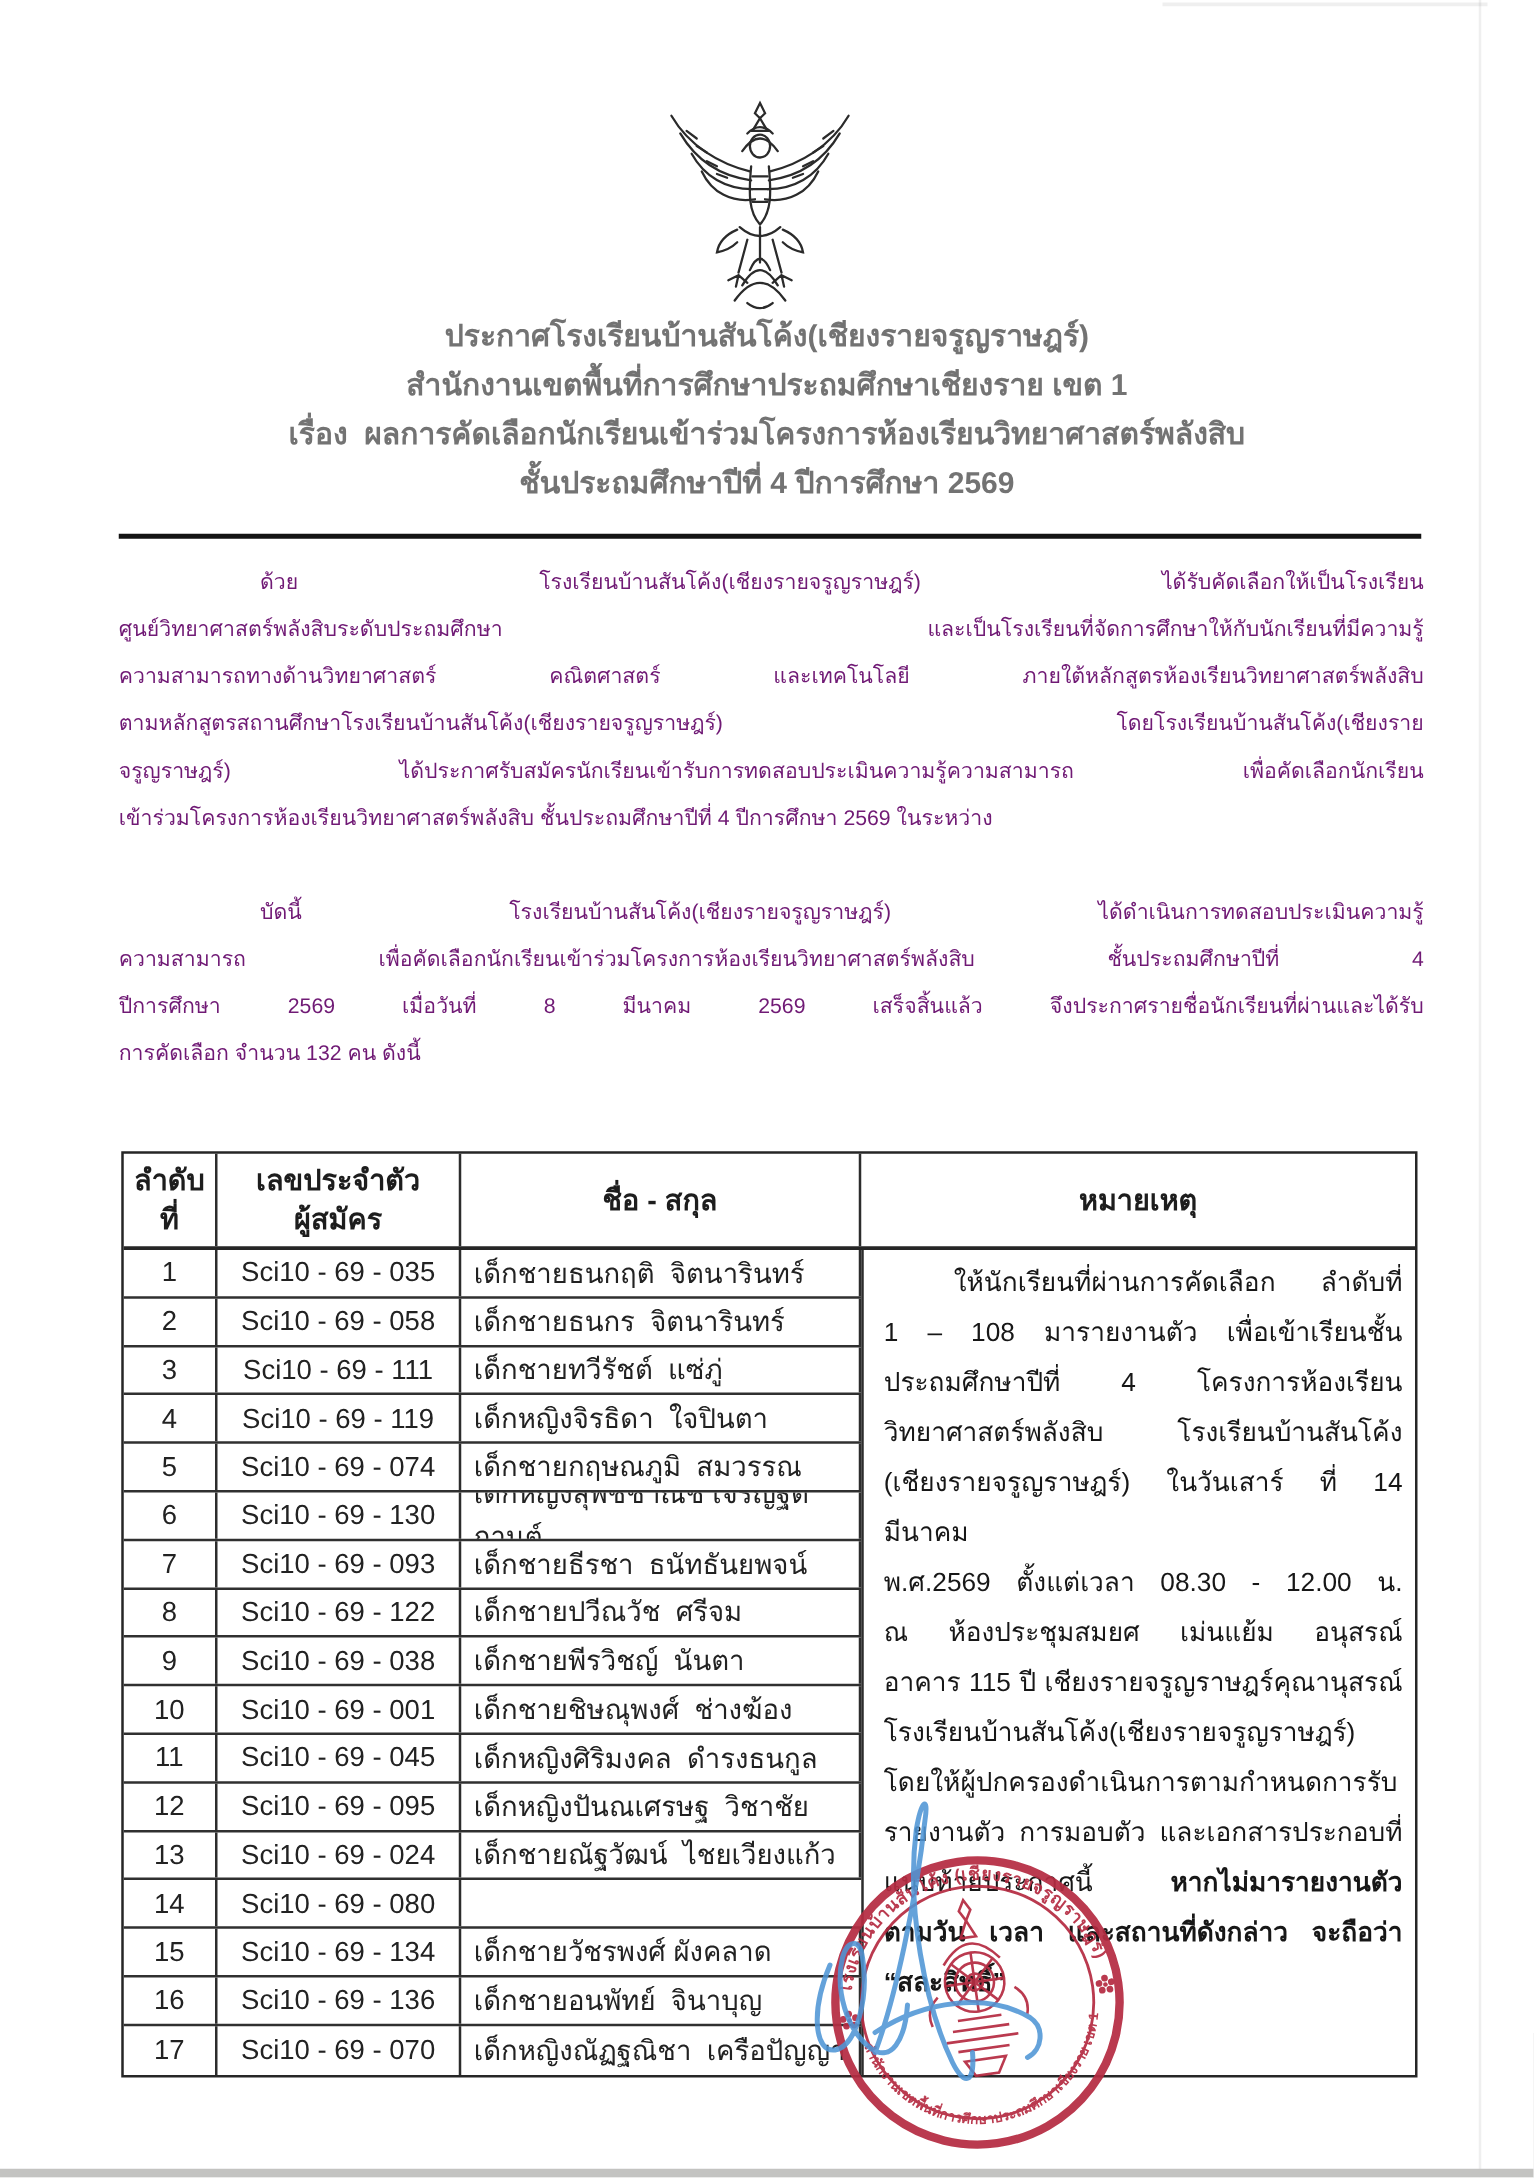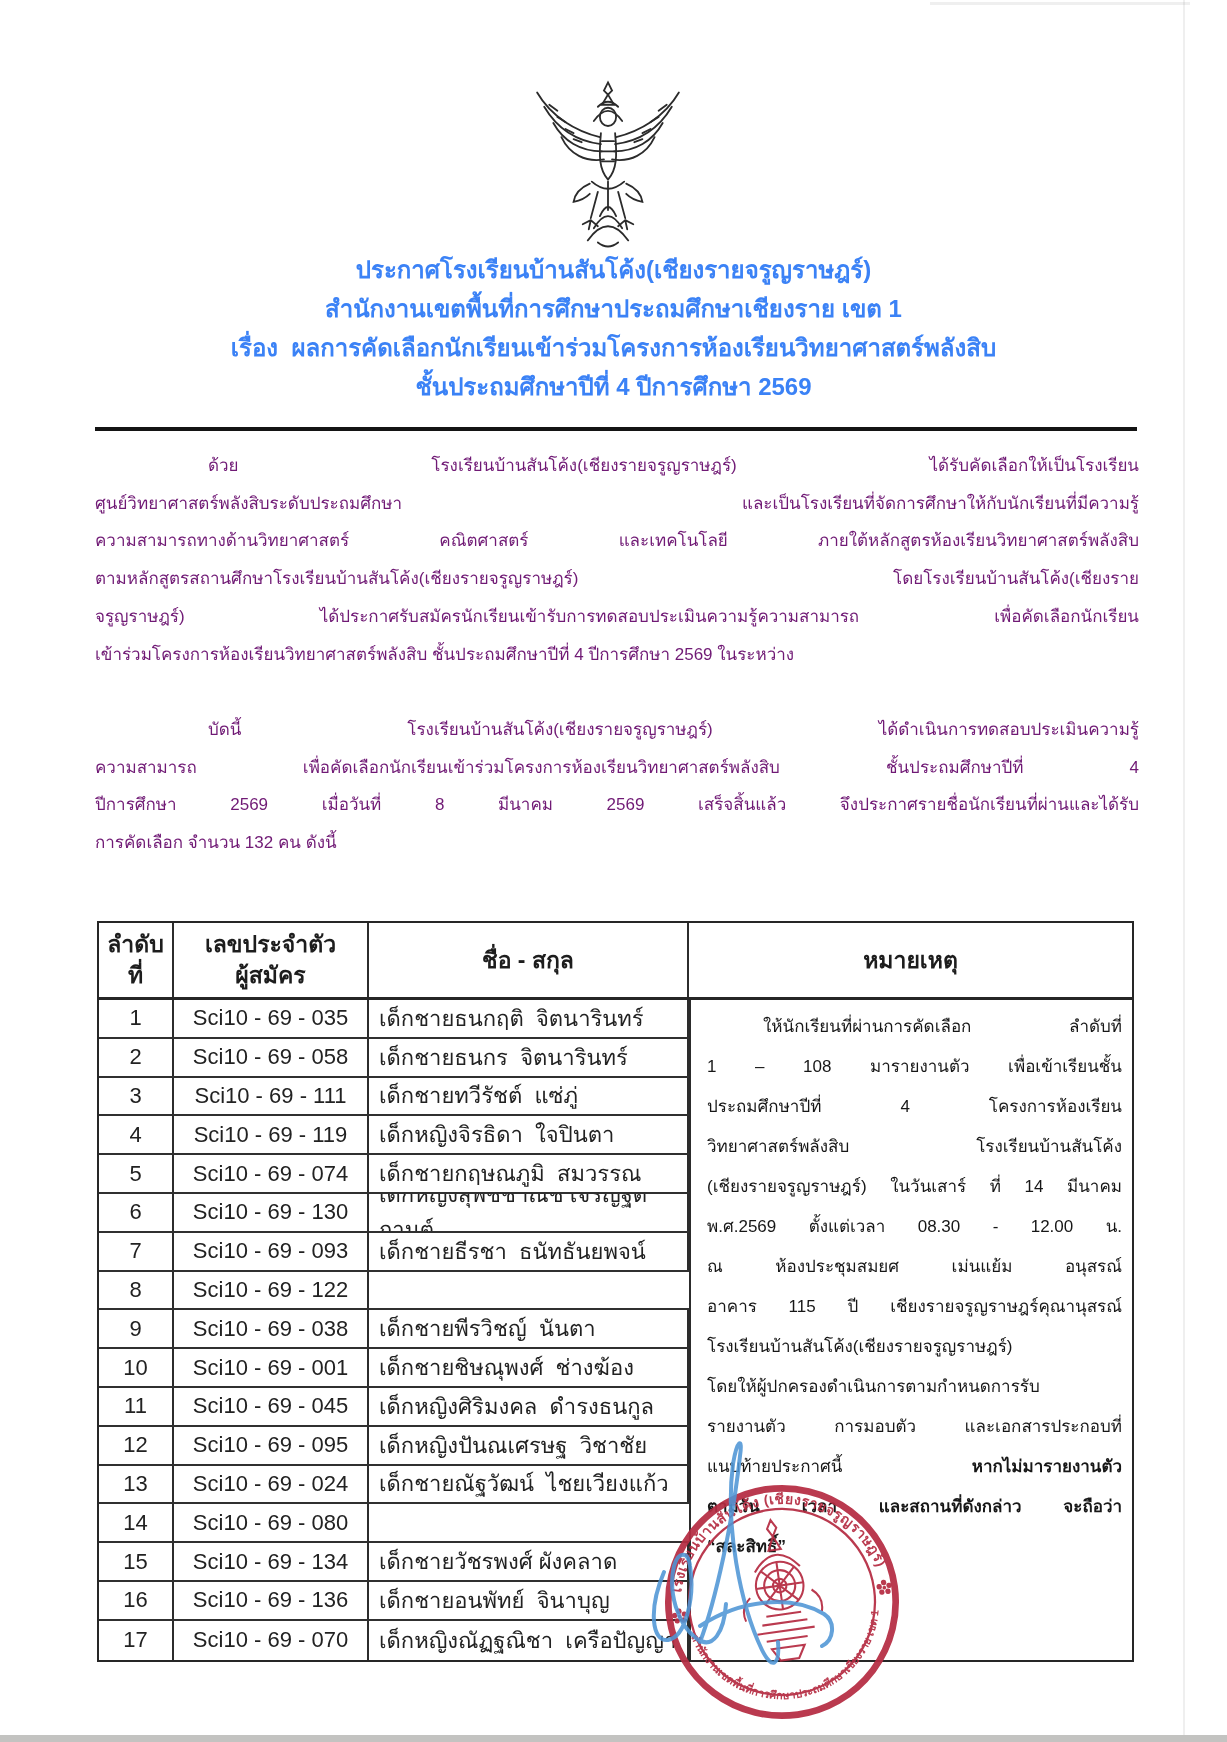--- a/index.html
+++ b/index.html
@@ -6,21 +6,21 @@
   .sheet{
     position:relative;width:1227px;height:1742px;margin:0 auto;
     background:#ffffff;overflow:hidden;
     font-family:"Liberation Sans","DejaVu Sans",sans-serif;
     color:#1d1d1d;
   }
   .abs{position:absolute;}
   
   .emblem{left:527px;top:78px;width:162px;height:178px;}
   .titles{left:0;top:250px;width:1227px;text-align:center;}
-  .title-line{font-size:24px;font-weight:600;line-height:39px;white-space:pre-wrap;color:#3b82f6;}
+  .title-line{font-size:24px;font-weight:600;line-height:39px;white-space:pre-wrap;color:#737373;}
   .divider{left:95px;top:427px;width:1042px;height:4px;background:#141414;}
   
   .bodytext{left:95px;width:1044px;}
   .para1{top:447px;}
   .para2{top:711px;}
   .pline{
     font-size:17px;line-height:37.7px;white-space:pre-wrap;overflow:hidden;
     text-align:justify;text-align-last:justify;color:#701a75;
   }
   .para .pline:last-child{text-align-last:left;}
@@ -33,21 +33,21 @@
   .th:last-child{border-right:none;}
   .tbody{position:relative;height:660px;}
   .rows{position:absolute;left:0;top:0;width:590px;}
   .trow{display:grid;grid-template-columns:75px 195px 320px;height:38.8px;border-bottom:2px solid #303030;box-sizing:border-box;}
   .trow:last-child{border-bottom:none;}
   .td{display:flex;align-items:center;justify-content:center;font-size:22px;
       border-right:2px solid #2c2c2c;overflow:hidden;white-space:pre-wrap;color:#222;}
   .td-name{justify-content:flex-start;padding:0 4px 0 10px;}
   .remark-cell{position:absolute;left:590px;top:0;width:447px;height:660px;box-sizing:border-box;
       border-left:2px solid #2c2c2c;padding:7px 14px 0 16px;}
-  .remark-line{font-size:17px;line-height:40px;white-space:pre-wrap;overflow:hidden;
+  .remark-line{font-size:21px;line-height:40px;white-space:pre-wrap;overflow:hidden;
       text-align:justify;text-align-last:justify;color:#171717;}
   .remark-lines .remark-line:first-child{padding-left:56px;}
   .remark-lines .remark-line:last-child{text-align-last:left;}
   .bu{font-weight:700;text-decoration-thickness:2px;text-underline-offset:5px;}
   
   .stamp{left:658px;top:1478px;width:248px;height:248px;transform:rotate(-8deg);opacity:.93;}
   .sig{left:600px;top:1420px;width:300px;height:280px;opacity:.88;}
   
   .scan-bottom{left:0;top:1735px;width:1227px;height:7px;background:#c3c3c1;}
   .scan-right{left:1183px;top:0;width:2px;height:1742px;background:rgba(120,120,120,.12);}
@@ -180,20 +180,21 @@
           <div class="td td-name">เด็กหญิงสุพิชชาณัช เจริญฐิติกานต์</div>
         </div>
           <div class="trow">
           <div class="td td-no">7</div>
           <div class="td td-id">Sci10 - 69 - 093</div>
           <div class="td td-name">เด็กชายธีรชา  ธนัทธันยพจน์</div>
         </div>
           <div class="trow">
           <div class="td td-no">8</div>
           <div class="td td-id">Sci10 - 69 - 122</div>
+          <div class="td td-name">เด็กชายปวีณวัช  ศรีจม</div>
         </div>
           <div class="trow">
           <div class="td td-no">9</div>
           <div class="td td-id">Sci10 - 69 - 038</div>
           <div class="td td-name">เด็กชายพีรวิชญ์  นันตา</div>
         </div>
           <div class="trow">
           <div class="td td-no">10</div>
           <div class="td td-id">Sci10 - 69 - 001</div>
           <div class="td td-name">เด็กชายชิษณุพงศ์  ช่างฆ้อง</div>

